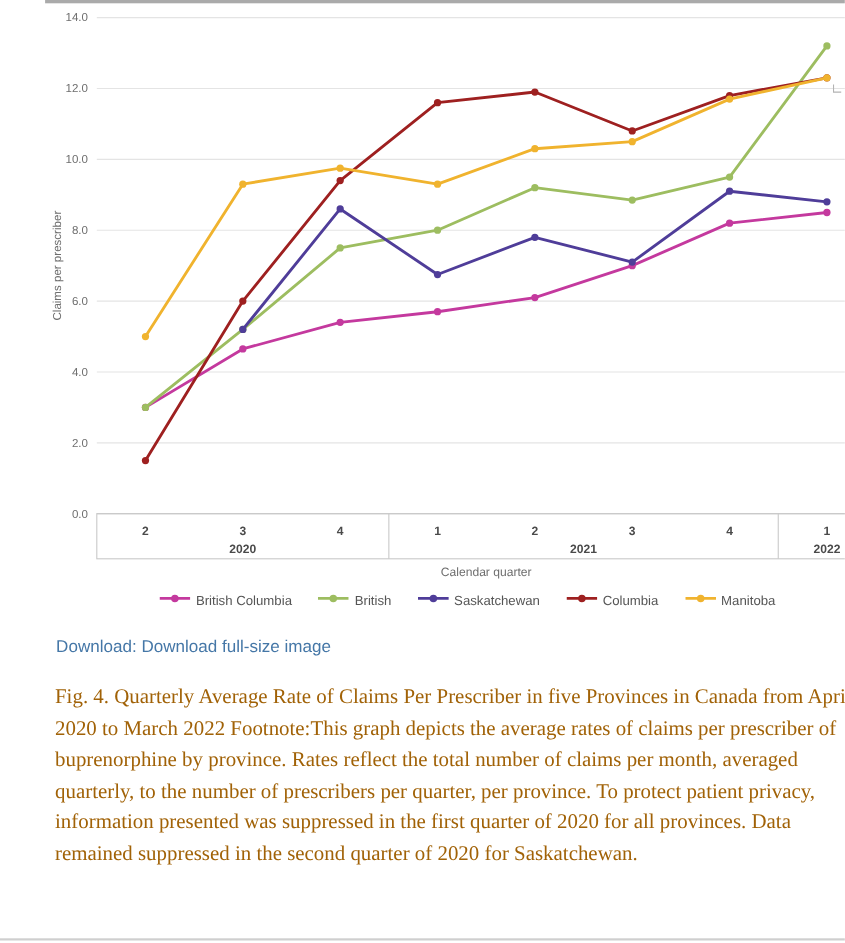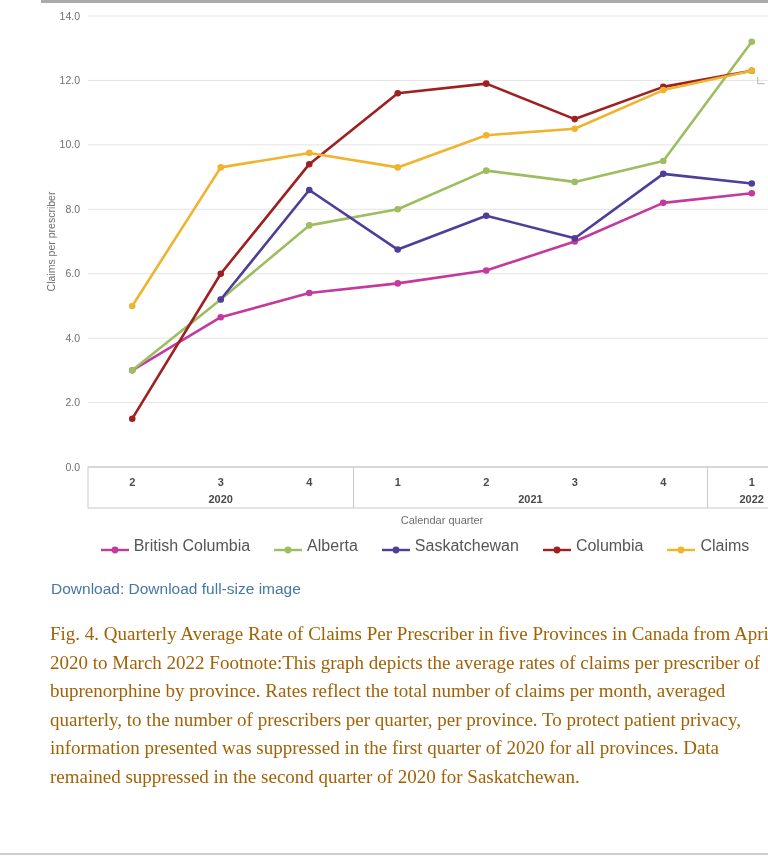--- a/index.html
+++ b/index.html
@@ -7,21 +7,21 @@
   .top-rule{height:3px;background:#aaa;}
   #chart-svg{display:block;}
   #chart-svg text{font-family:"Liberation Sans",sans-serif;}
   .ytick{font-size:10.5px;fill:#6e6e6e;}
   .ytitle{font-size:10.5px;fill:#6e6e6e;}
   .quarter{font-size:11px;fill:#4a4a4a;font-weight:bold;}
   .year{font-size:11px;fill:#4a4a4a;font-weight:bold;}
   .xtitle{font-size:11px;fill:#6e6e6e;}
   .endlabel{font-size:10.5px;fill:#555;}
   #legend{display:flex;justify-content:center;align-items:center;gap:24px;margin-top:6px;height:17px;}
-  .legend-item{display:inline-flex;align-items:flex-end;gap:5px;font-size:16px;color:#555;}
+  .legend-item{display:inline-flex;align-items:flex-start;gap:5px;font-size:12px;color:#555;}
   .legend-item svg{display:block;}
   .downloads{margin:26px 0 0 10px;font-size:15.5px;color:#4577a7;}
   .downloads a{color:#4577a7;text-decoration:none;cursor:pointer;}
   .dl-line+.dl-line{margin-top:25px;}
   .caption{margin:22px 22px 0 9px;font-family:"Liberation Serif",serif;font-size:19px;line-height:1.5;color:#a16207;}
   .bottom-rule{position:absolute;left:0;right:0;bottom:2px;height:2px;background:#cfcfcf;}
 </style>
 </head>
 <body>
 
@@ -119,42 +119,42 @@
             <line x1="0" x2="28" y1="5" y2="5" stroke="#c4399e" stroke-width="2.4"></line>
             <circle cx="14" cy="5" r="3.4" fill="#c4399e"></circle>
           </svg>
           <span>British Columbia</span>
         </span>
         <span class="legend-item">
           <svg width="28" height="10">
             <line x1="0" x2="28" y1="5" y2="5" stroke="#9dbd60" stroke-width="2.4"></line>
             <circle cx="14" cy="5" r="3.4" fill="#9dbd60"></circle>
           </svg>
-          <span>Alberta</span>
+          <span>British</span>
         </span>
         <span class="legend-item">
           <svg width="28" height="10">
             <line x1="0" x2="28" y1="5" y2="5" stroke="#4f3d99" stroke-width="2.4"></line>
             <circle cx="14" cy="5" r="3.4" fill="#4f3d99"></circle>
           </svg>
           <span>Saskatchewan</span>
         </span>
         <span class="legend-item">
           <svg width="28" height="10">
             <line x1="0" x2="28" y1="5" y2="5" stroke="#9e2020" stroke-width="2.4"></line>
             <circle cx="14" cy="5" r="3.4" fill="#9e2020"></circle>
           </svg>
           <span>Columbia</span>
         </span>
         <span class="legend-item">
           <svg width="28" height="10">
             <line x1="0" x2="28" y1="5" y2="5" stroke="#f0b32e" stroke-width="2.4"></line>
             <circle cx="14" cy="5" r="3.4" fill="#f0b32e"></circle>
           </svg>
-          <span>Claims</span>
+          <span>Manitoba</span>
         </span>
       </div>
   </figure>
 
   <div class="downloads">
     <div class="dl-line">
       <span>Download: </span><a>Download full-size image</a>
     </div>
   </div>
 

